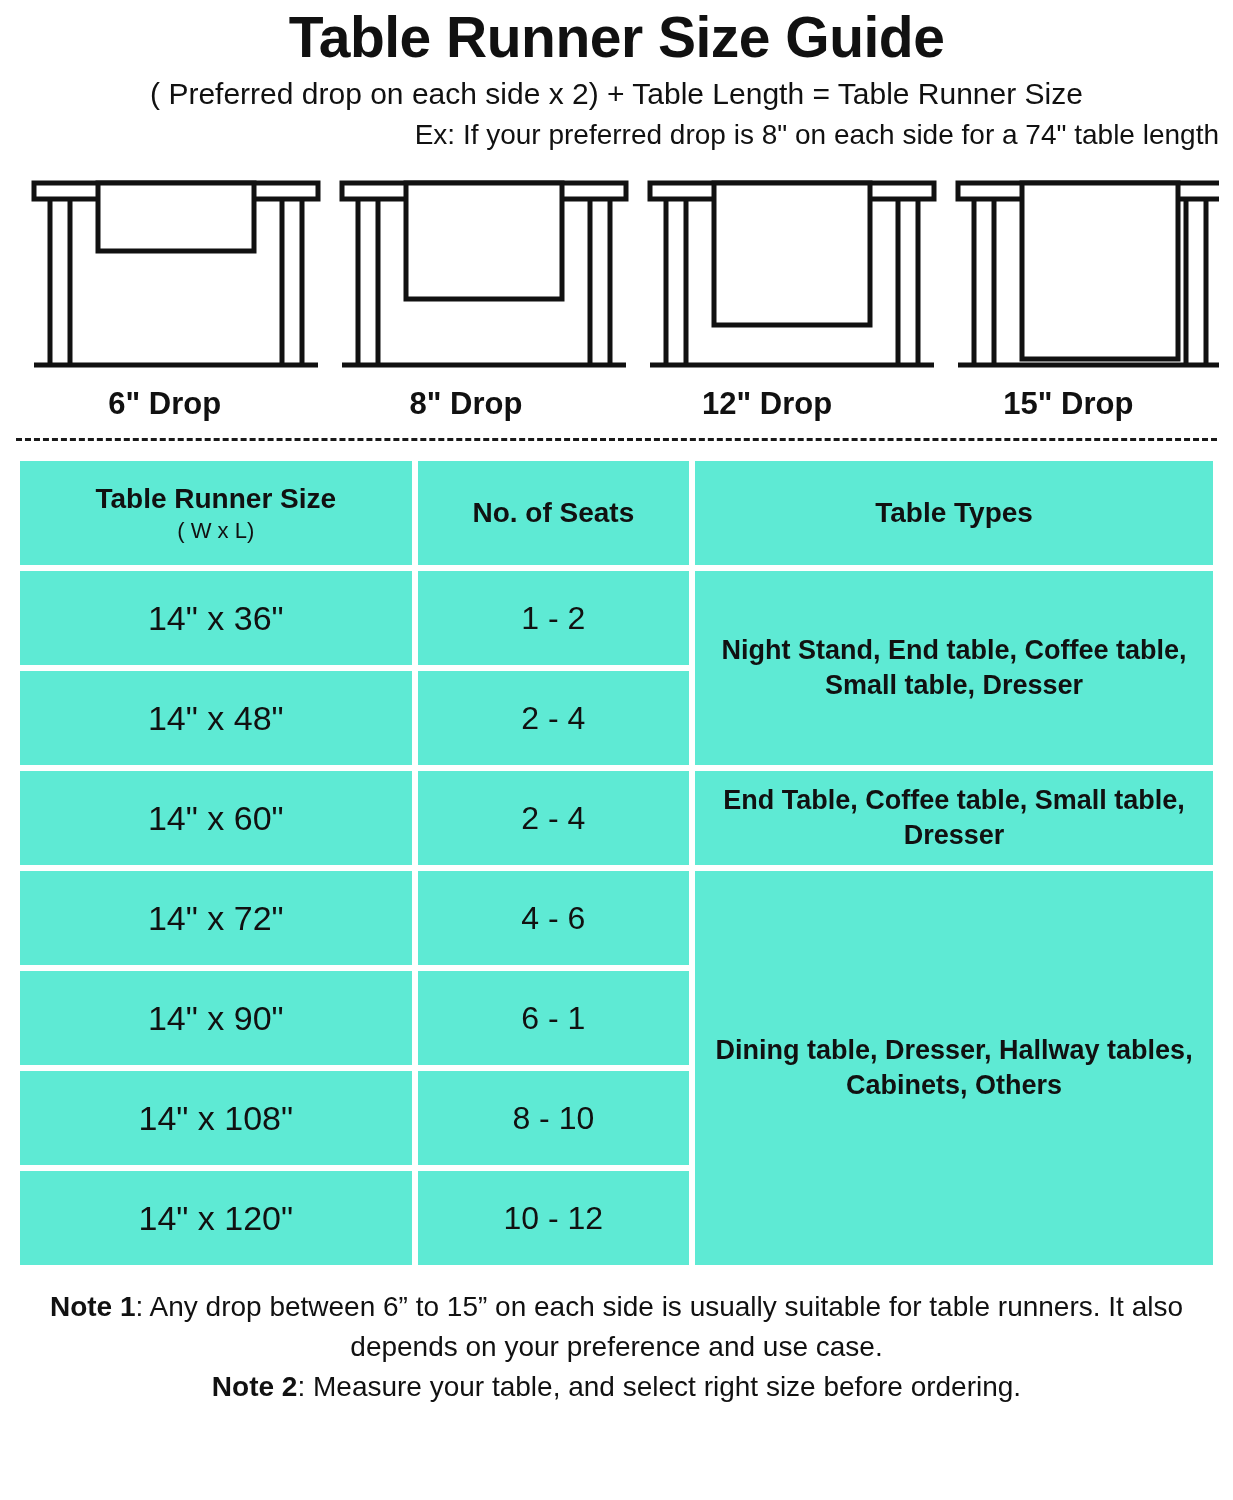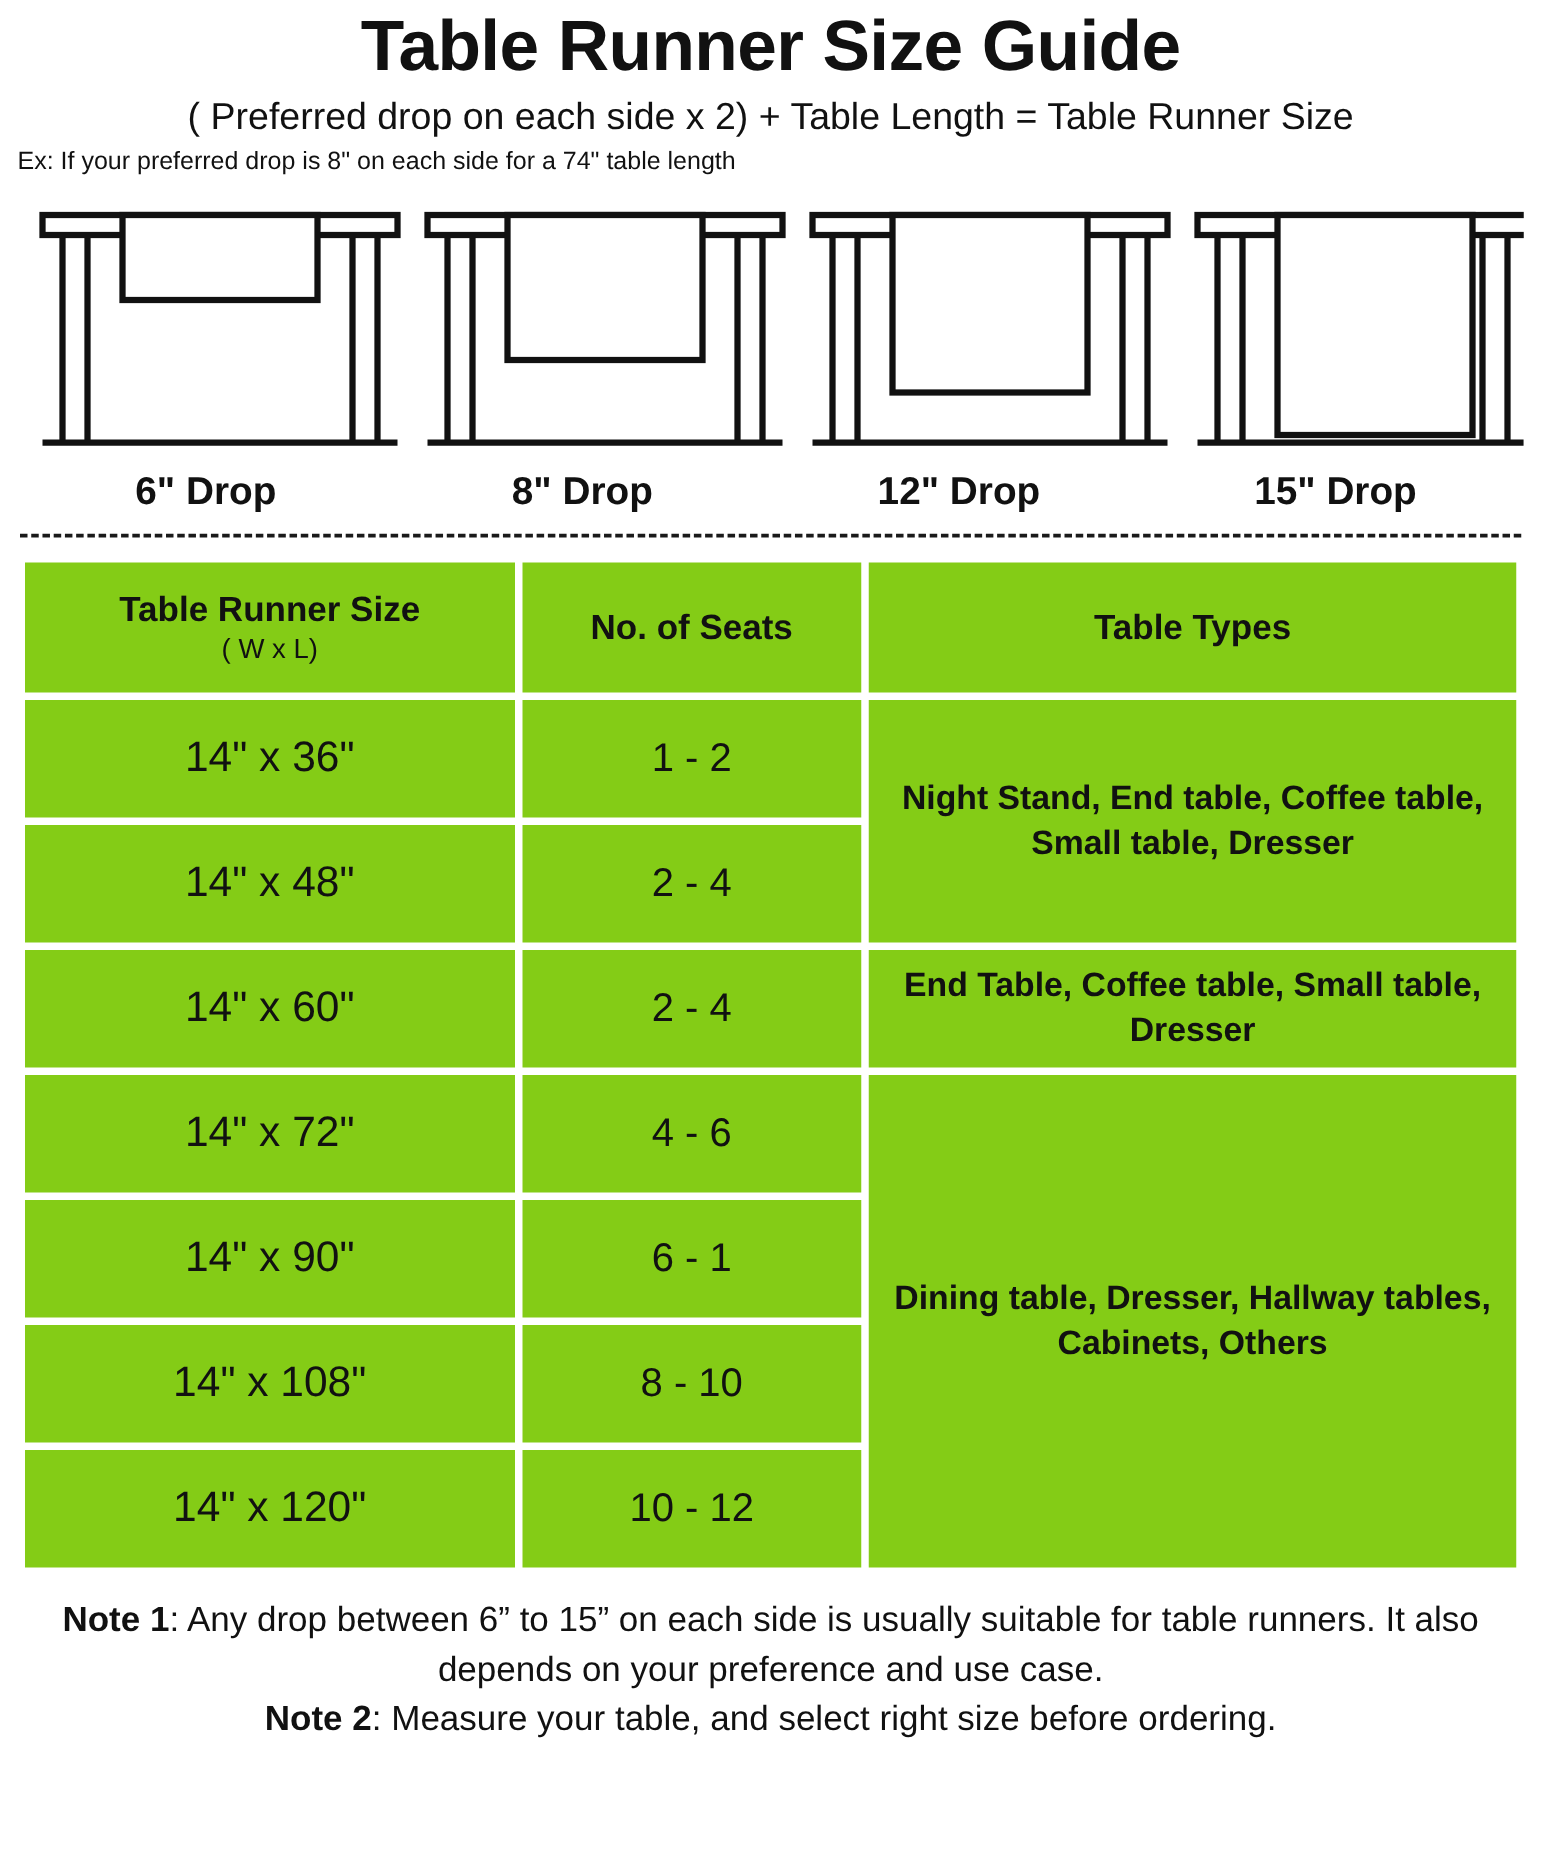--- a/index.html
+++ b/index.html
@@ -29,22 +29,22 @@
     margin: 8px 0 6px 0;
     line-height: 1.05;
   }
   .formula {
     text-align: center;
     font-size: 30px;
     line-height: 1.32;
     margin: 0 0 2px 0;
   }
   .example-line {
-    text-align: left;
-    font-size: 20px;
+    text-align: right;
+    font-size: 28px;
     line-height: 1.42;
     margin: 0;
   }
 
   
   .diagram {
     margin: 14px 0 0 0;
     display: block;
   }
 
@@ -67,21 +67,21 @@
   }
 
   
   .size-table {
     width: 100%;
     border-collapse: separate;
     border-spacing: 6px 6px;
     table-layout: fixed;
   }
   .size-table td, .size-table th {
-    background: #84cc16;
+    background: #5eead4;
     vertical-align: middle;
     text-align: center;
     padding: 8px 6px;
   }
   .col-size   { width: 31%; }
   .col-seats  { width: 21.5%; }
   .col-types  { width: 41%; }
 
   .hdr {
     font-weight: bold;

